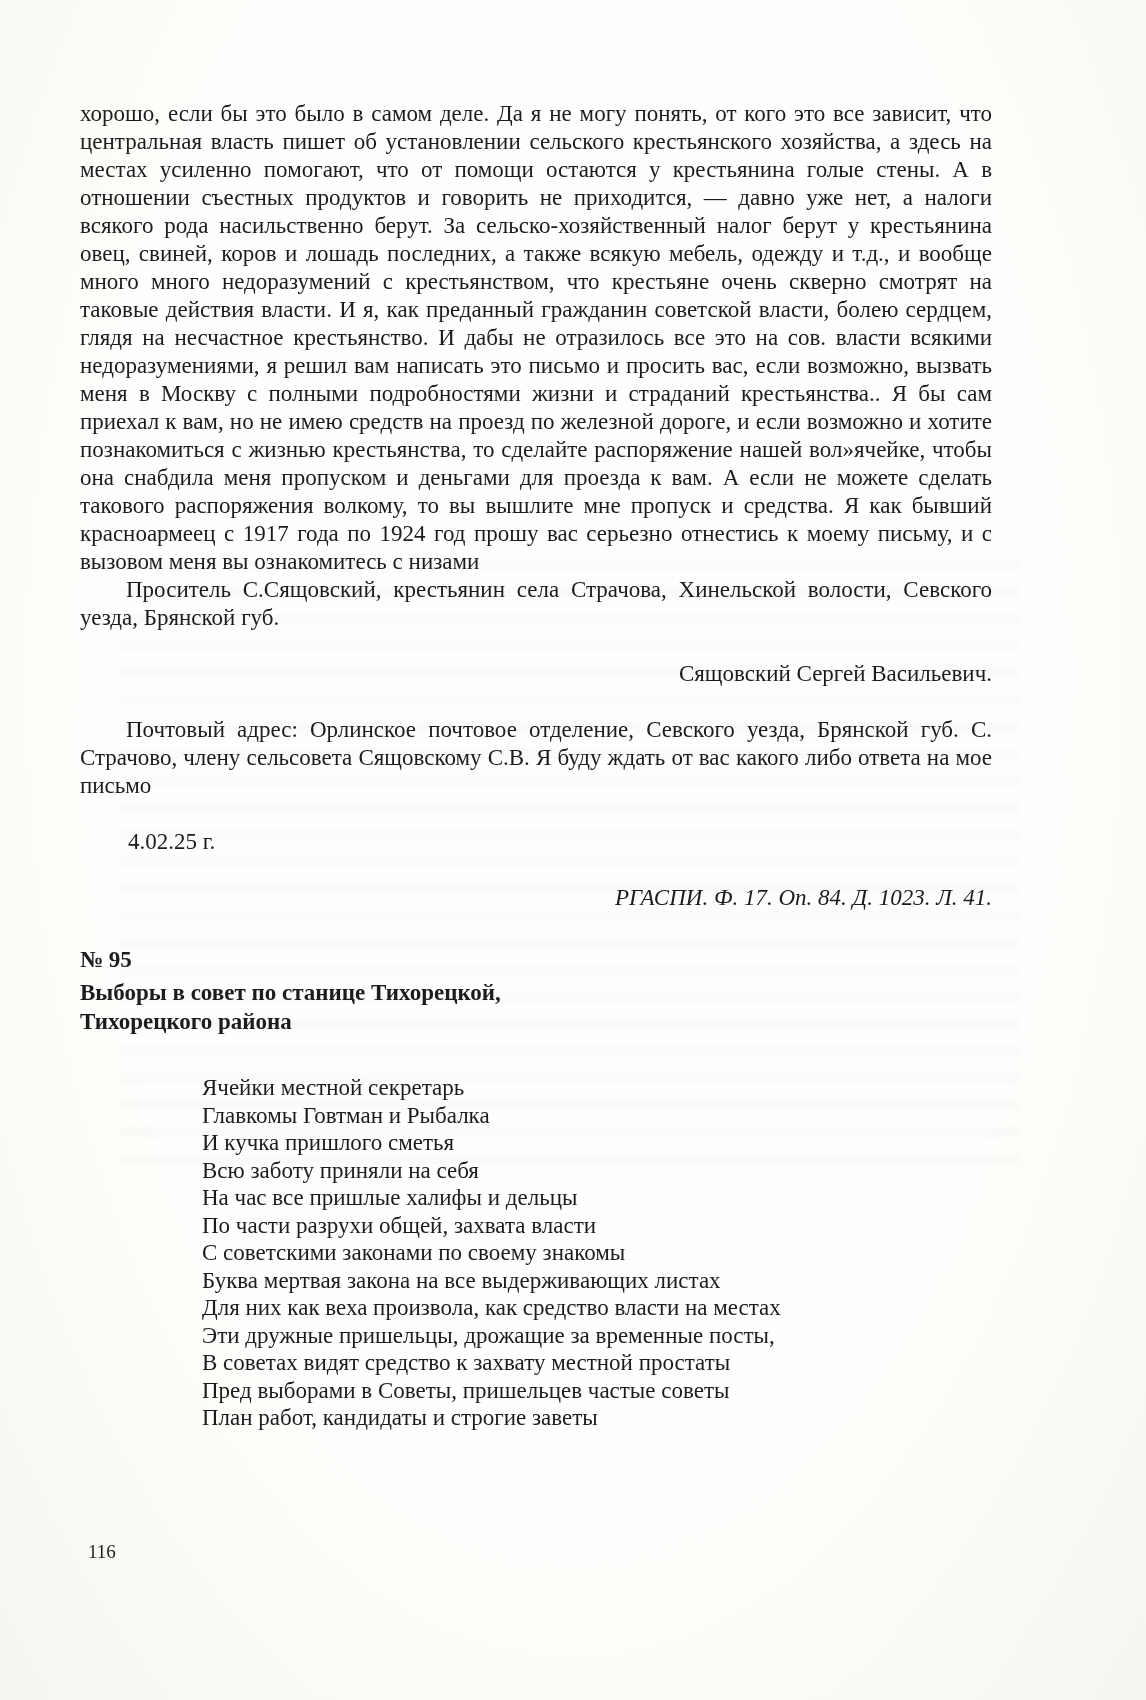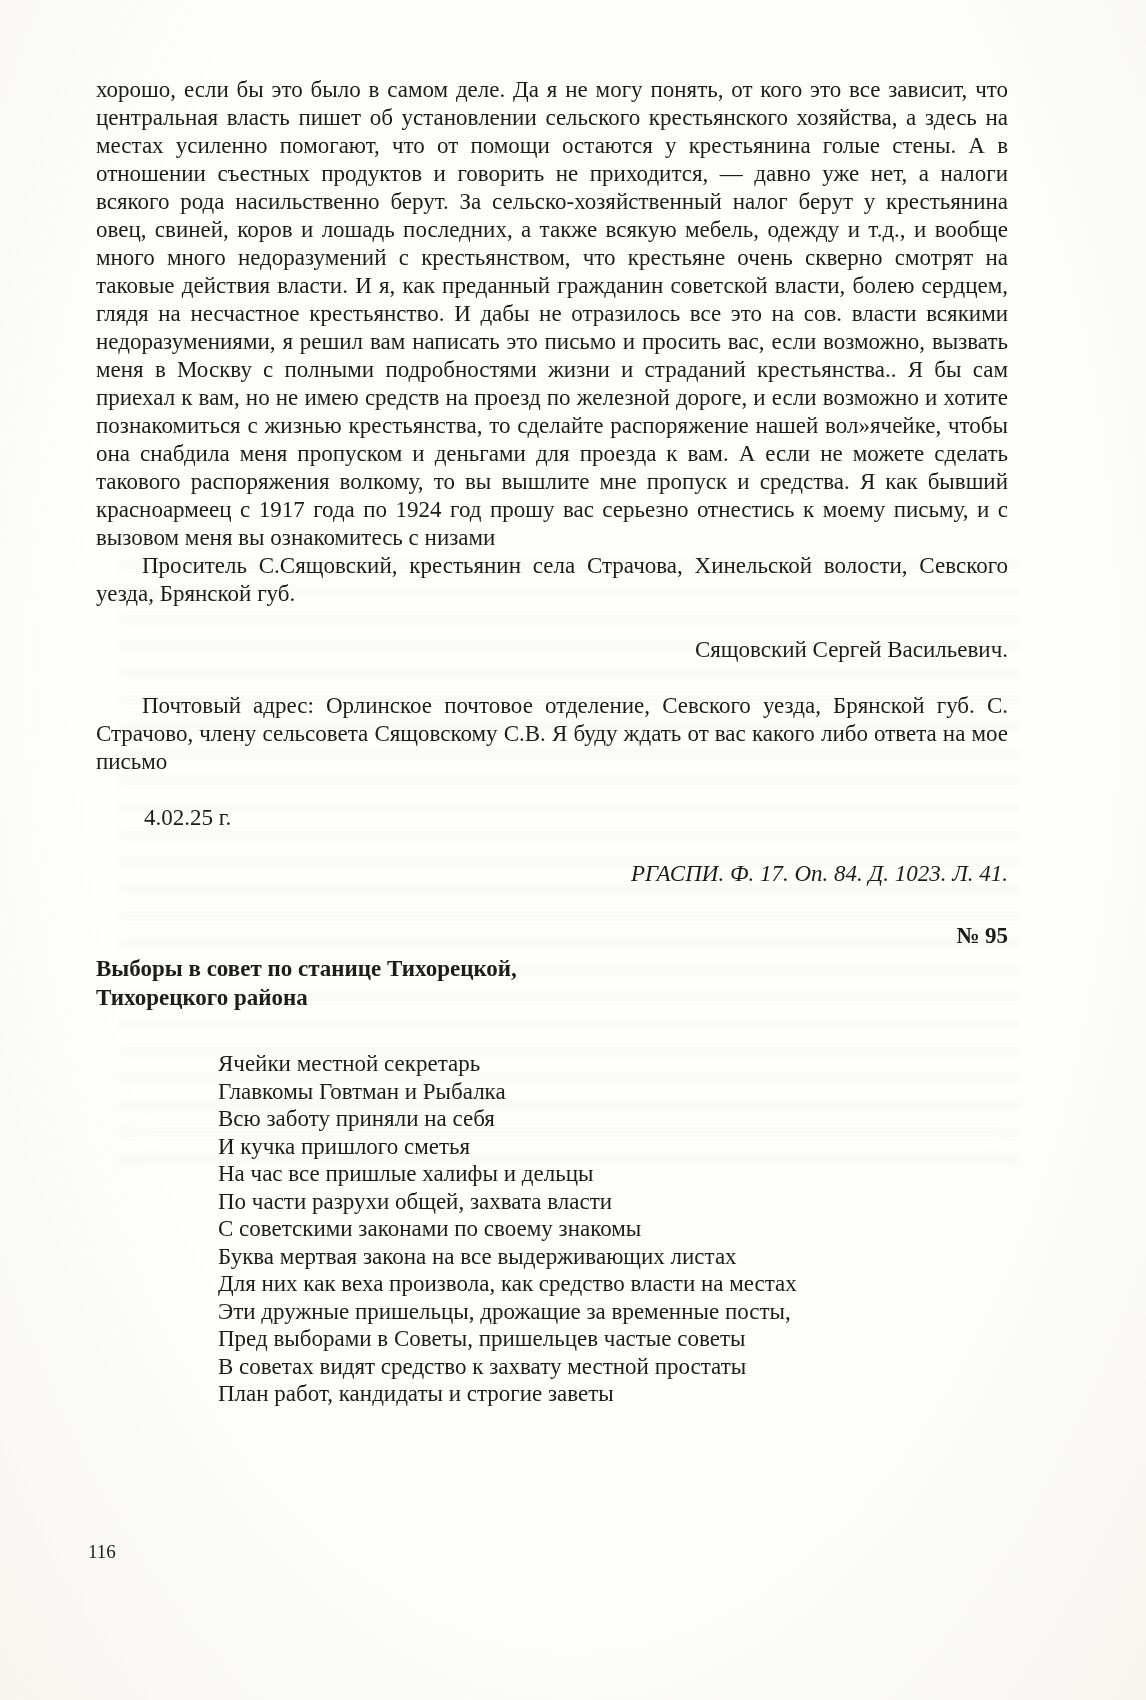--- a/index.html
+++ b/index.html
@@ -15,37 +15,36 @@
     background: #fdfdfa;
     background-image: radial-gradient(ellipse at 50% 40%, #fefefc 60%, #f6f5f0 100%);
     color: #1c1c1c;
     font-family: "Liberation Serif", "DejaVu Serif", serif;
     font-size: 23px;
     line-height: 28px;
     overflow: hidden;
   }
   .content {
     position: absolute;
-    top: 76px;
+    top: 100px;
     left: 80px;
     width: 912px;
-    margin-left: 16px;
   }
   p { margin: 0; }
   .justify {
     text-align: justify;
     hyphens: auto;
     -webkit-hyphens: auto;
   }
   .indent { text-indent: 46px; }
   .right { text-align: right; }
   .italic { font-style: italic; }
   .gap-1 { margin-top: 28px; }
   .date-line { margin-top: 28px; margin-left: 48px; }
-  .doc-number { margin-top: 34px; font-weight: bold; text-align: right; }
+  .doc-number { margin-top: 34px; font-weight: bold; text-align: left; }
   .doc-title { margin-top: 4px; font-weight: bold; line-height: 29px; }
   .poem { margin-top: 38px; margin-left: 122px; line-height: 27.5px; }
   .poem-line { white-space: nowrap; }
   .page-number {
     position: absolute;
     left: 88px;
     top: 1538px;
     font-size: 19px;
   }
   
@@ -93,30 +92,30 @@
       <p class="doc-number">№ 95</p>
 
       <p class="doc-title">
         <span>Выборы в совет по станице Тихорецкой,</span><br>
         <span>Тихорецкого района</span>
       </p>
 
       <div class="poem">
           <div class="poem-line">Ячейки местной секретарь</div>
           <div class="poem-line">Главкомы Говтман и Рыбалка</div>
+          <div class="poem-line">И кучка пришлого сметья</div>
           <div class="poem-line">Всю заботу приняли на себя</div>
-          <div class="poem-line">И кучка пришлого сметья</div>
           <div class="poem-line">На час все пришлые халифы и дельцы</div>
           <div class="poem-line">По части разрухи общей, захвата власти</div>
           <div class="poem-line">С советскими законами по своему знакомы</div>
           <div class="poem-line">Буква мертвая закона на все выдерживающих листах</div>
           <div class="poem-line">Для них как веха произвола, как средство власти на местах</div>
           <div class="poem-line">Эти дружные пришельцы, дрожащие за временные посты,</div>
+          <div class="poem-line">В советах видят средство к захвату местной простаты</div>
           <div class="poem-line">Пред выборами в Советы, пришельцев частые советы</div>
-          <div class="poem-line">В советах видят средство к захвату местной простаты</div>
           <div class="poem-line">План работ, кандидаты и строгие заветы</div>
         </div>
     </div>
 
   </div>
 
   <div class="page-number">116</div>
 </div>
 
 </body></html>

